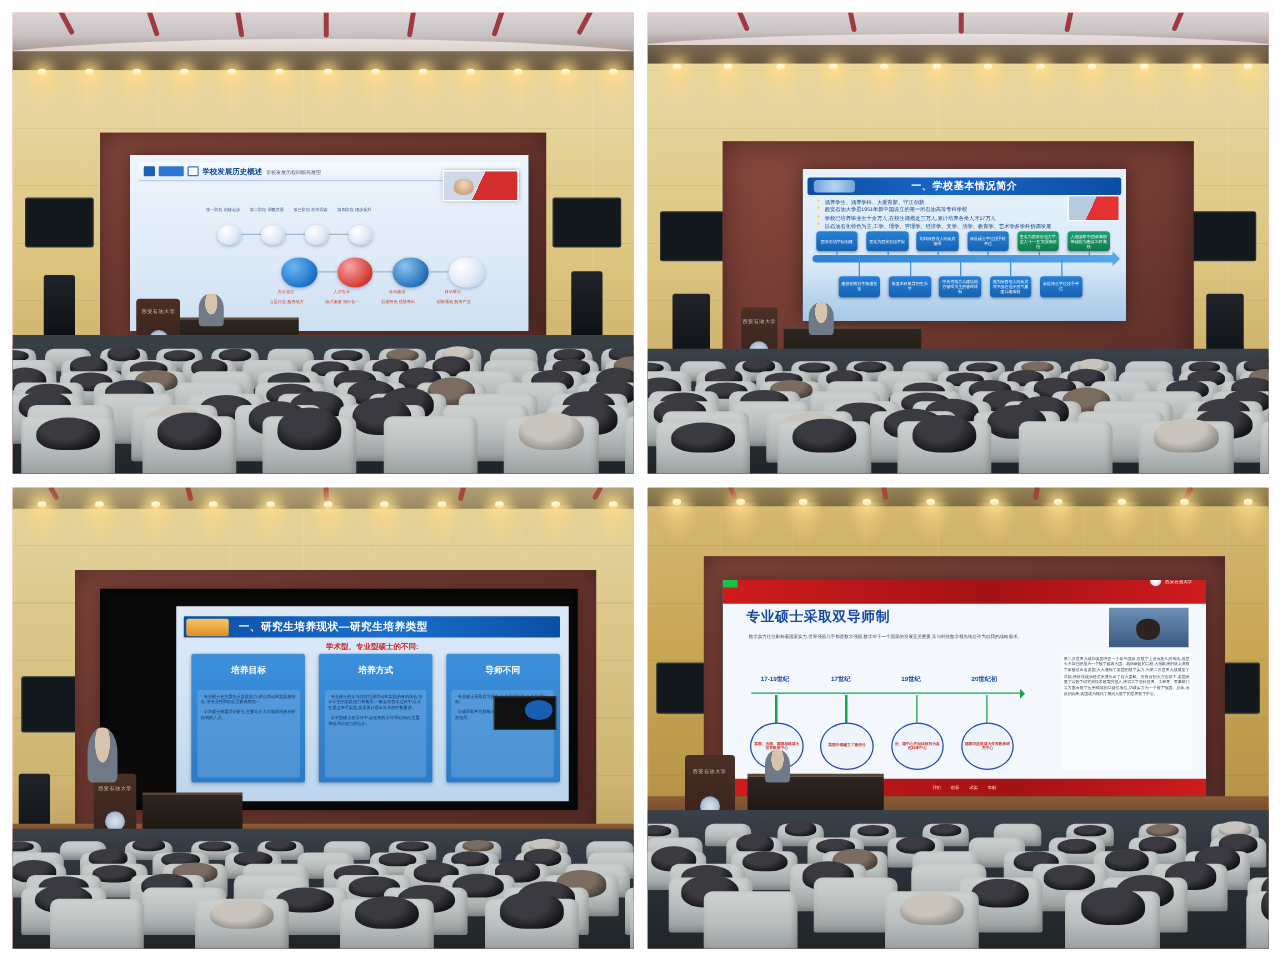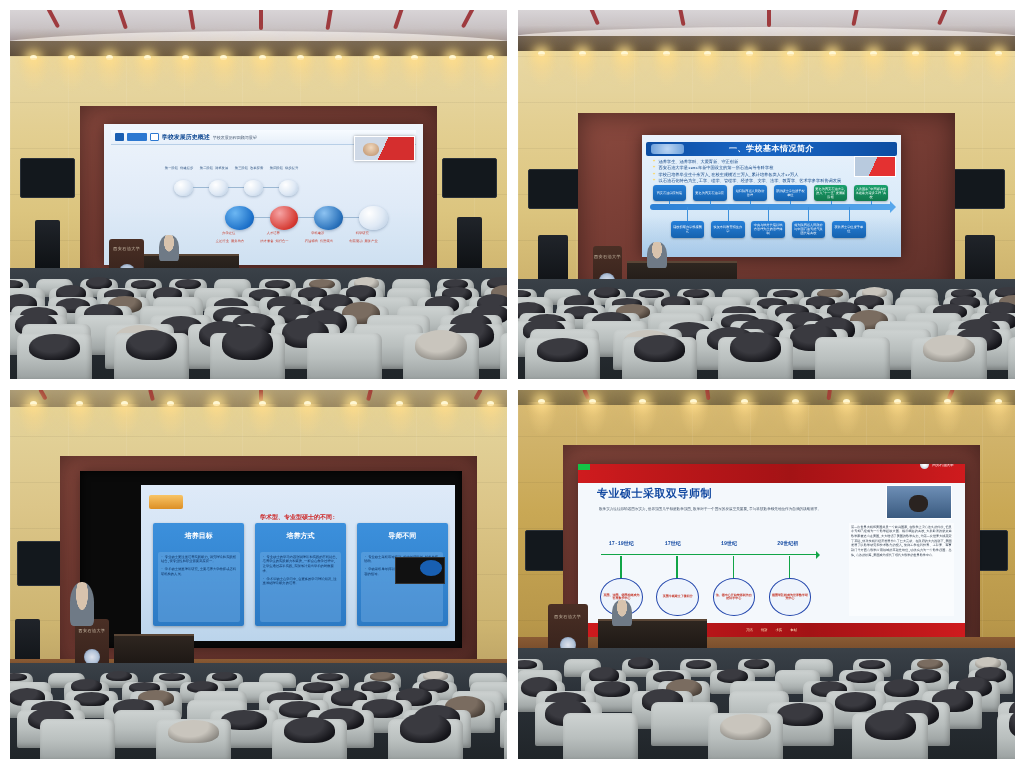--- a/index.html
+++ b/index.html
@@ -16,21 +16,20 @@
     grid-template-columns: 497px 497px;
     grid-template-rows: 369px 369px;
     gap: 11px;
     padding: 10px 10px 10px 10px;
     background: #ffffff;
   }
   .photo {
     position: relative;
     overflow: hidden;
     background: #fca5a5;
-    font-family: Liberation Mono, monospace;
   }
 
   
   .ceiling {
     position: absolute; left: 0; right: 0; top: 0; height: 9%;
     background: linear-gradient(#d8d4d6 0%, #c9c3c6 55%, #9b9094 100%);
   }
   .ceiling-slats { position: absolute; inset: 0; overflow: hidden; }
   .slat {
     position: absolute; top: -6%;
@@ -779,20 +778,23 @@
         <div class="bulb" style="left: 96%;"></div>
         <div class="glow" style="left: 96%;"></div>
       </div>
 
     <div class="wall-tv" style="left:1.5%;top:41%;width:9%;height:12%;"></div>
     <div class="speaker-box" style="left:1%;top:62%;width:5%;height:16%;"></div>
 
     <div class="proscenium" style="left:10%;top:18%;right:6%;height:58%;"></div>
     <div class="screen-shell" style="left:14%;top:22%;right:9%;height:48%;background:#0a0a0a;">
       <div class="slide slideC" style="left:16%;top:8%;right:2%;bottom:4%;">
+        <div class="c-head">
+          <span class="c-title s-txt">一、研究生培养现状—研究生培养类型</span>
+        </div>
         <div class="c-logo"></div>
         <div class="c-sub">学术型、专业型硕士的不同:</div>
         <div id="p3cols">
             <div class="c-col" style="left: 4%; top: 24%; width: 29%; height: 66%;">
               <div class="c-col-h">培养目标</div>
               <div class="c-col-b">
                 <div class="c-li">· 专业硕士更注重培养实践能力,讲究理论和实践相结合,使专业性和职业需要高度统一。</div>
                 <div class="c-li">· 学术硕士侧重理论研究,主要培养大学教师或者科研机构的人员。</div>
               </div>
             </div>

